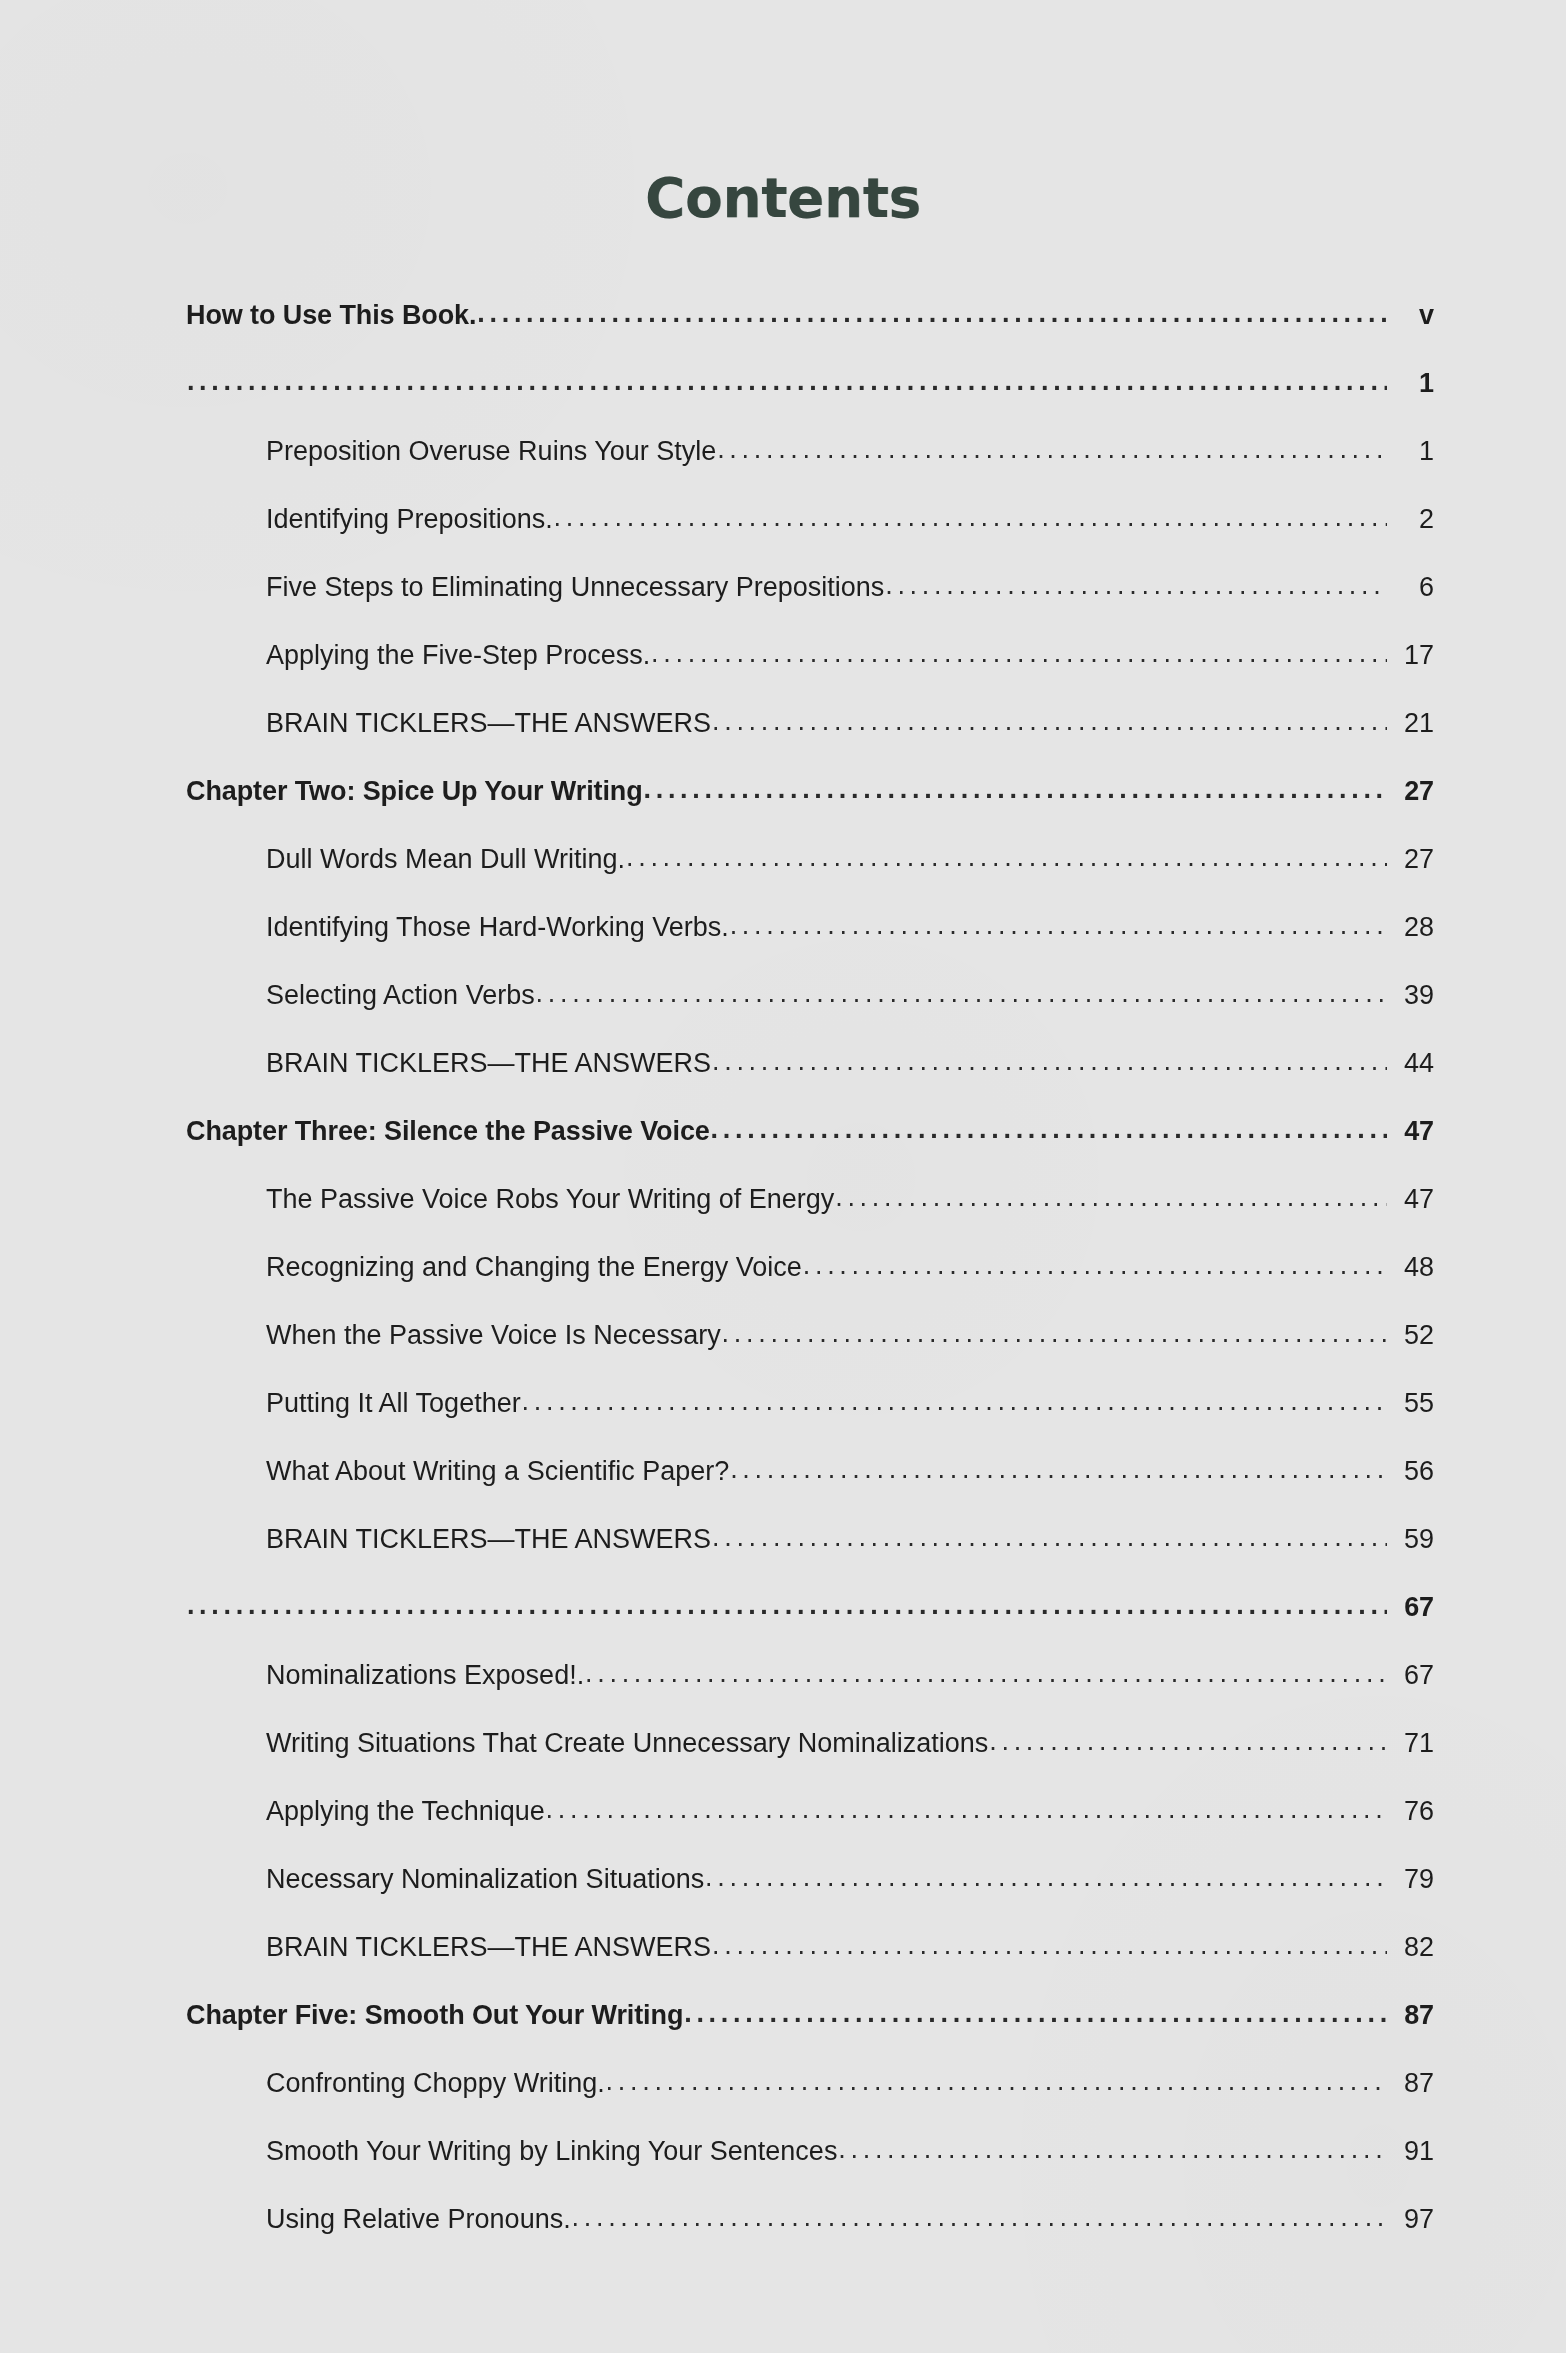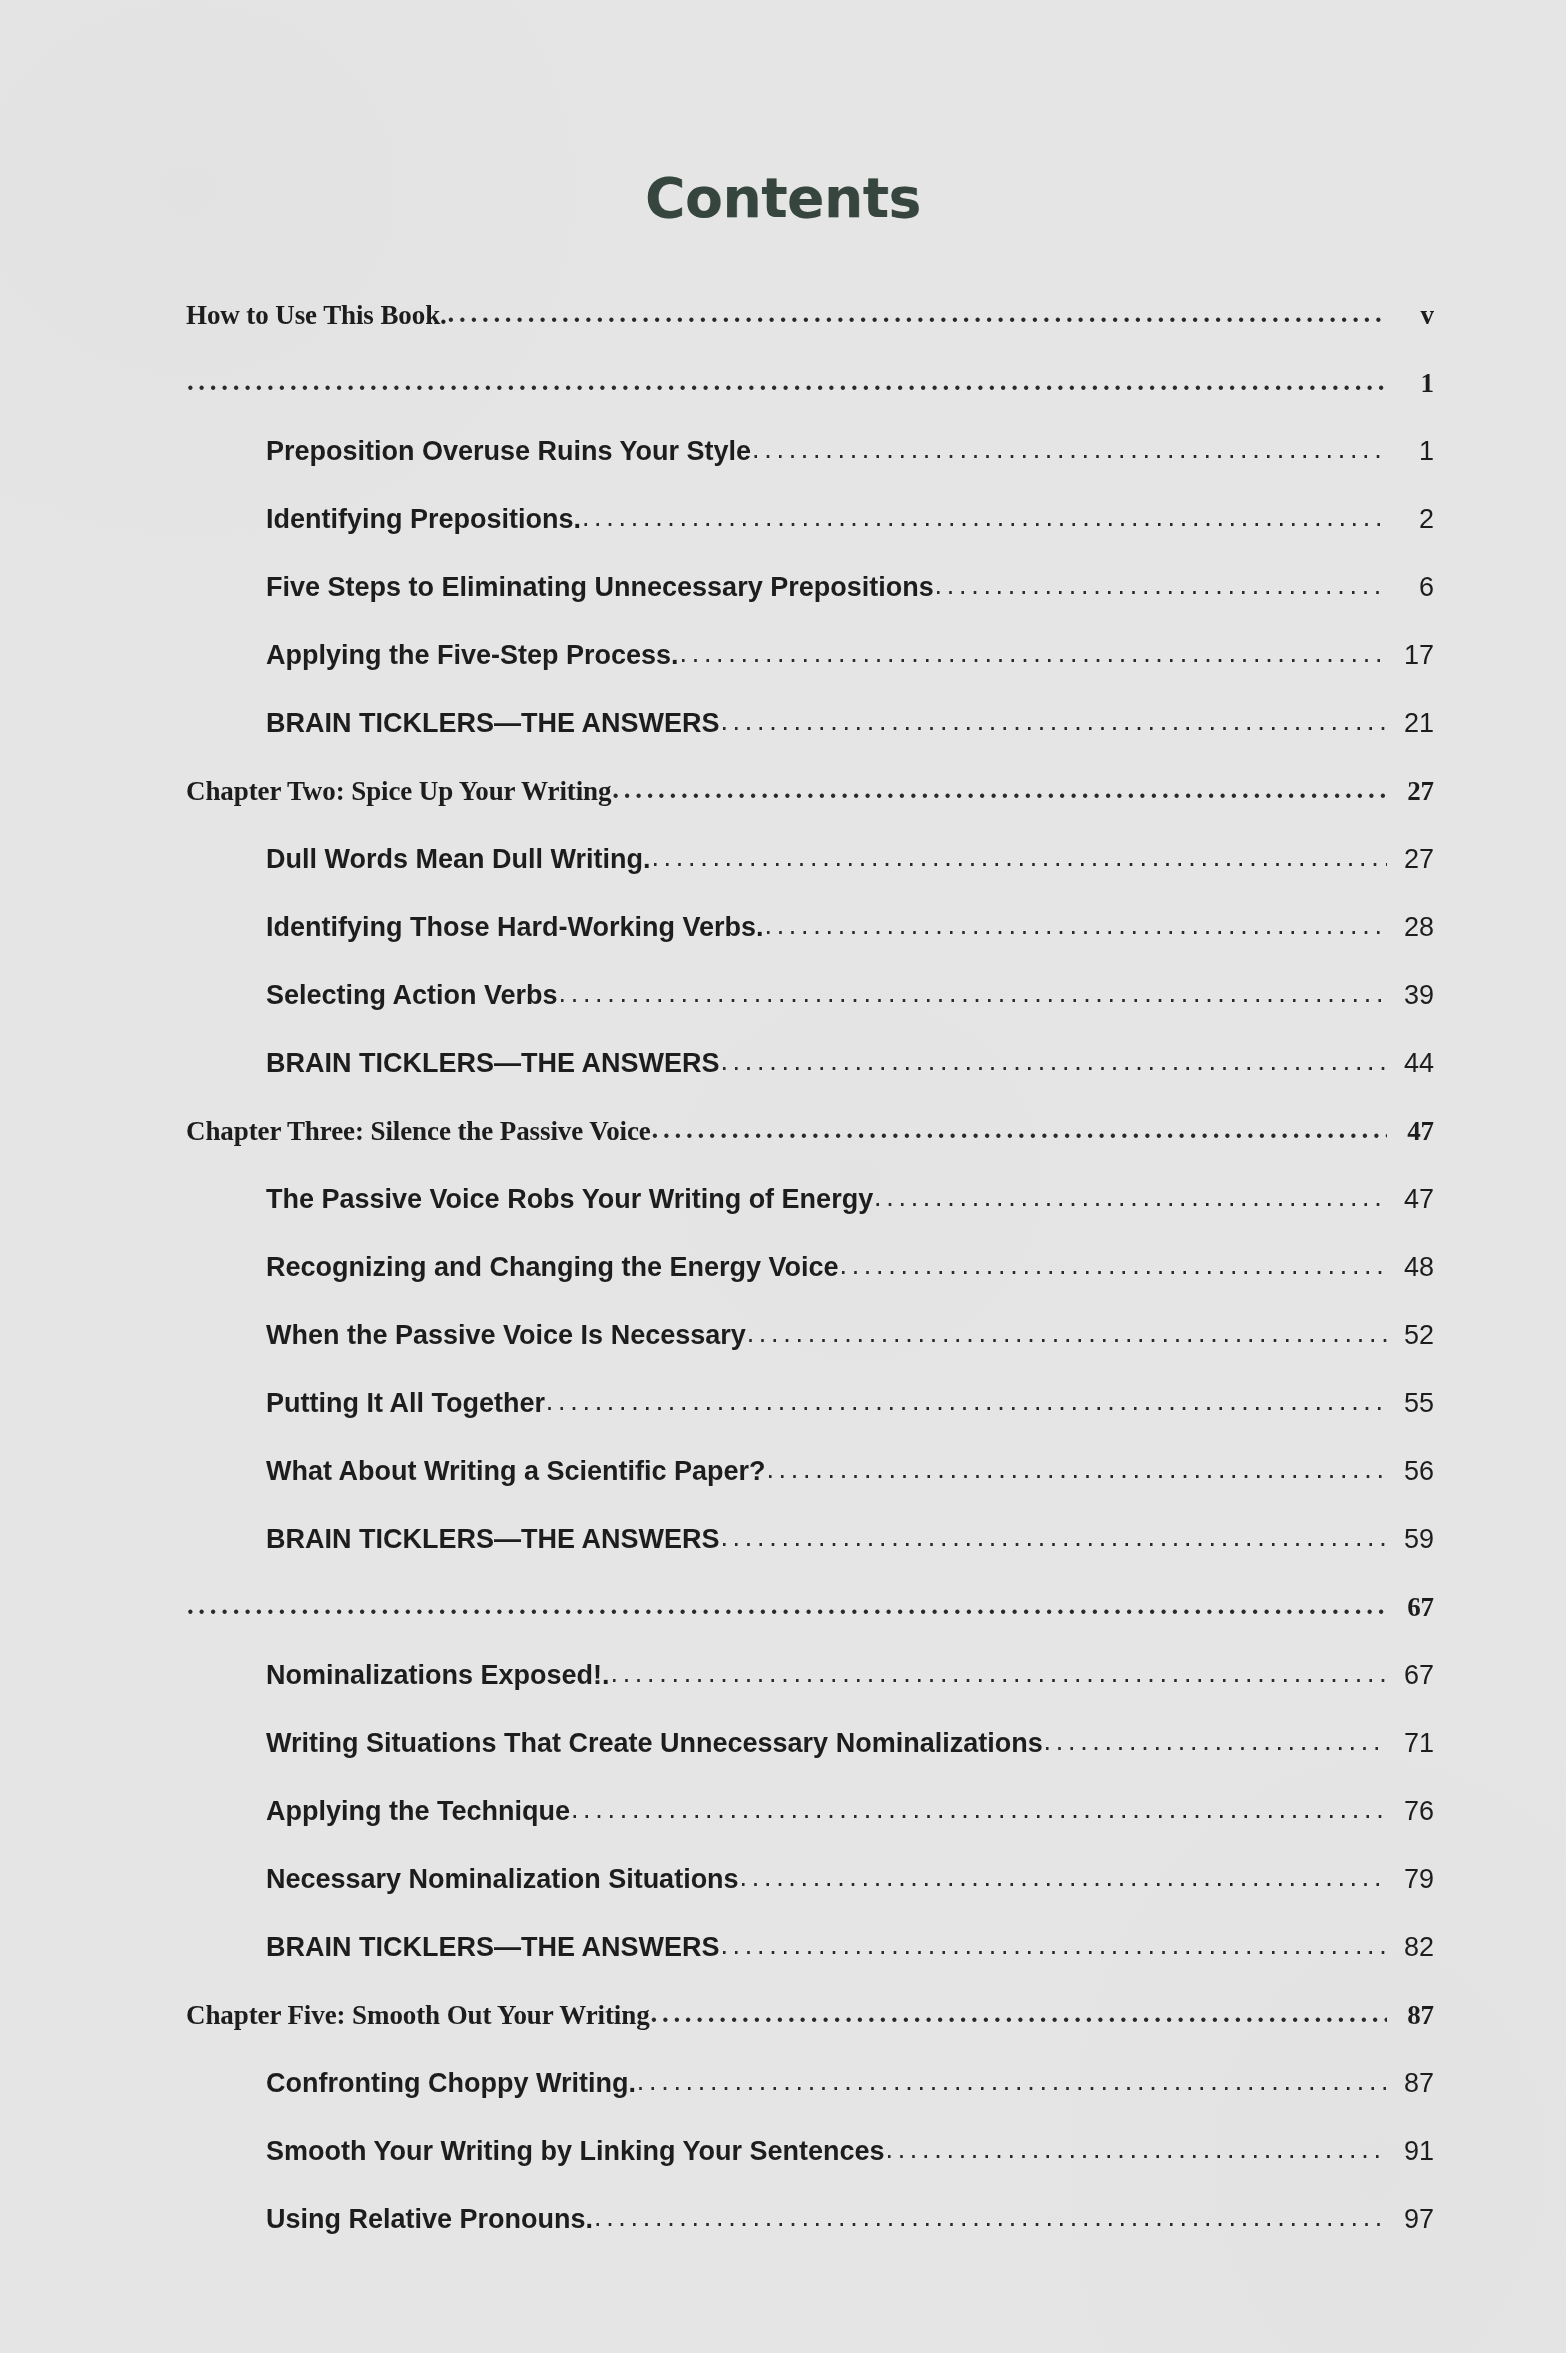--- a/index.html
+++ b/index.html
@@ -53,21 +53,20 @@
     display: flex;
     align-items: baseline;
     width: 100%;
     height: 68px;
     font-size: 27px;
     color: #1d1d1d;
   }
   .toc-row .lbl {
     white-space: nowrap;
     flex: 0 0 auto;
-    font-weight: bold;
   }
   .toc-row .leader {
     flex: 1 1 auto;
     min-width: 9px;
     overflow: hidden;
     white-space: nowrap;
     margin: 0 0.9px;
     color: #2a2a2a;
     font-size: 27px;
     letter-spacing: 4.7px;
@@ -78,21 +77,20 @@
   .toc-row .pg {
     flex: 0 0 auto;
     min-width: 46px;
     text-align: right;
     white-space: nowrap;
   }
 
   .toc-row.chapter {
     font-weight: 700;
     letter-spacing: -0.1px;
-    font-family: Liberation Serif, serif;
   }
   .toc-row.chapter .lbl { font-weight: 700; }
   .toc-row.chapter .pg { font-weight: 700; }
 
   .toc-row.sub {
     margin-left: 80px;
     width: calc(100% - 80px);
     font-weight: 400;
   }
   .toc-row.sub .pg { font-weight: 400; }

